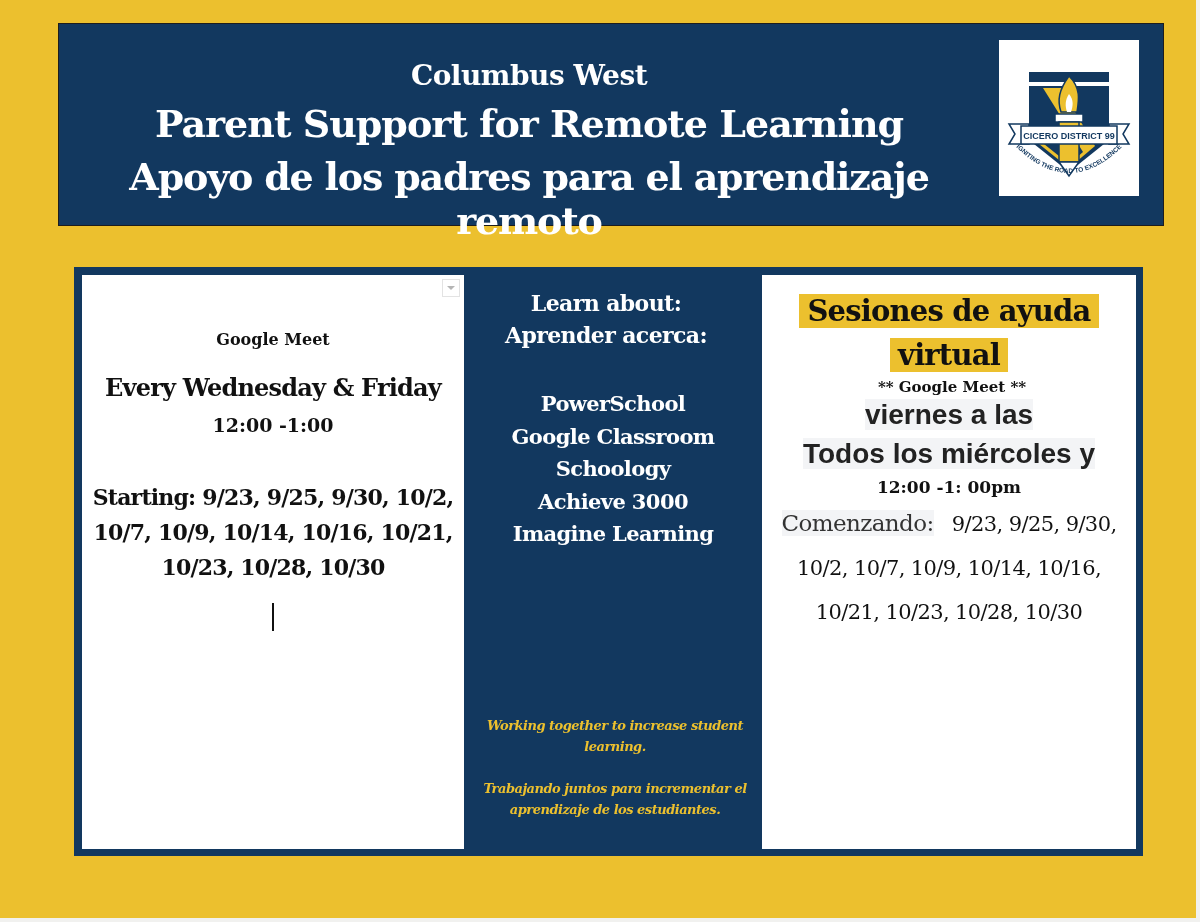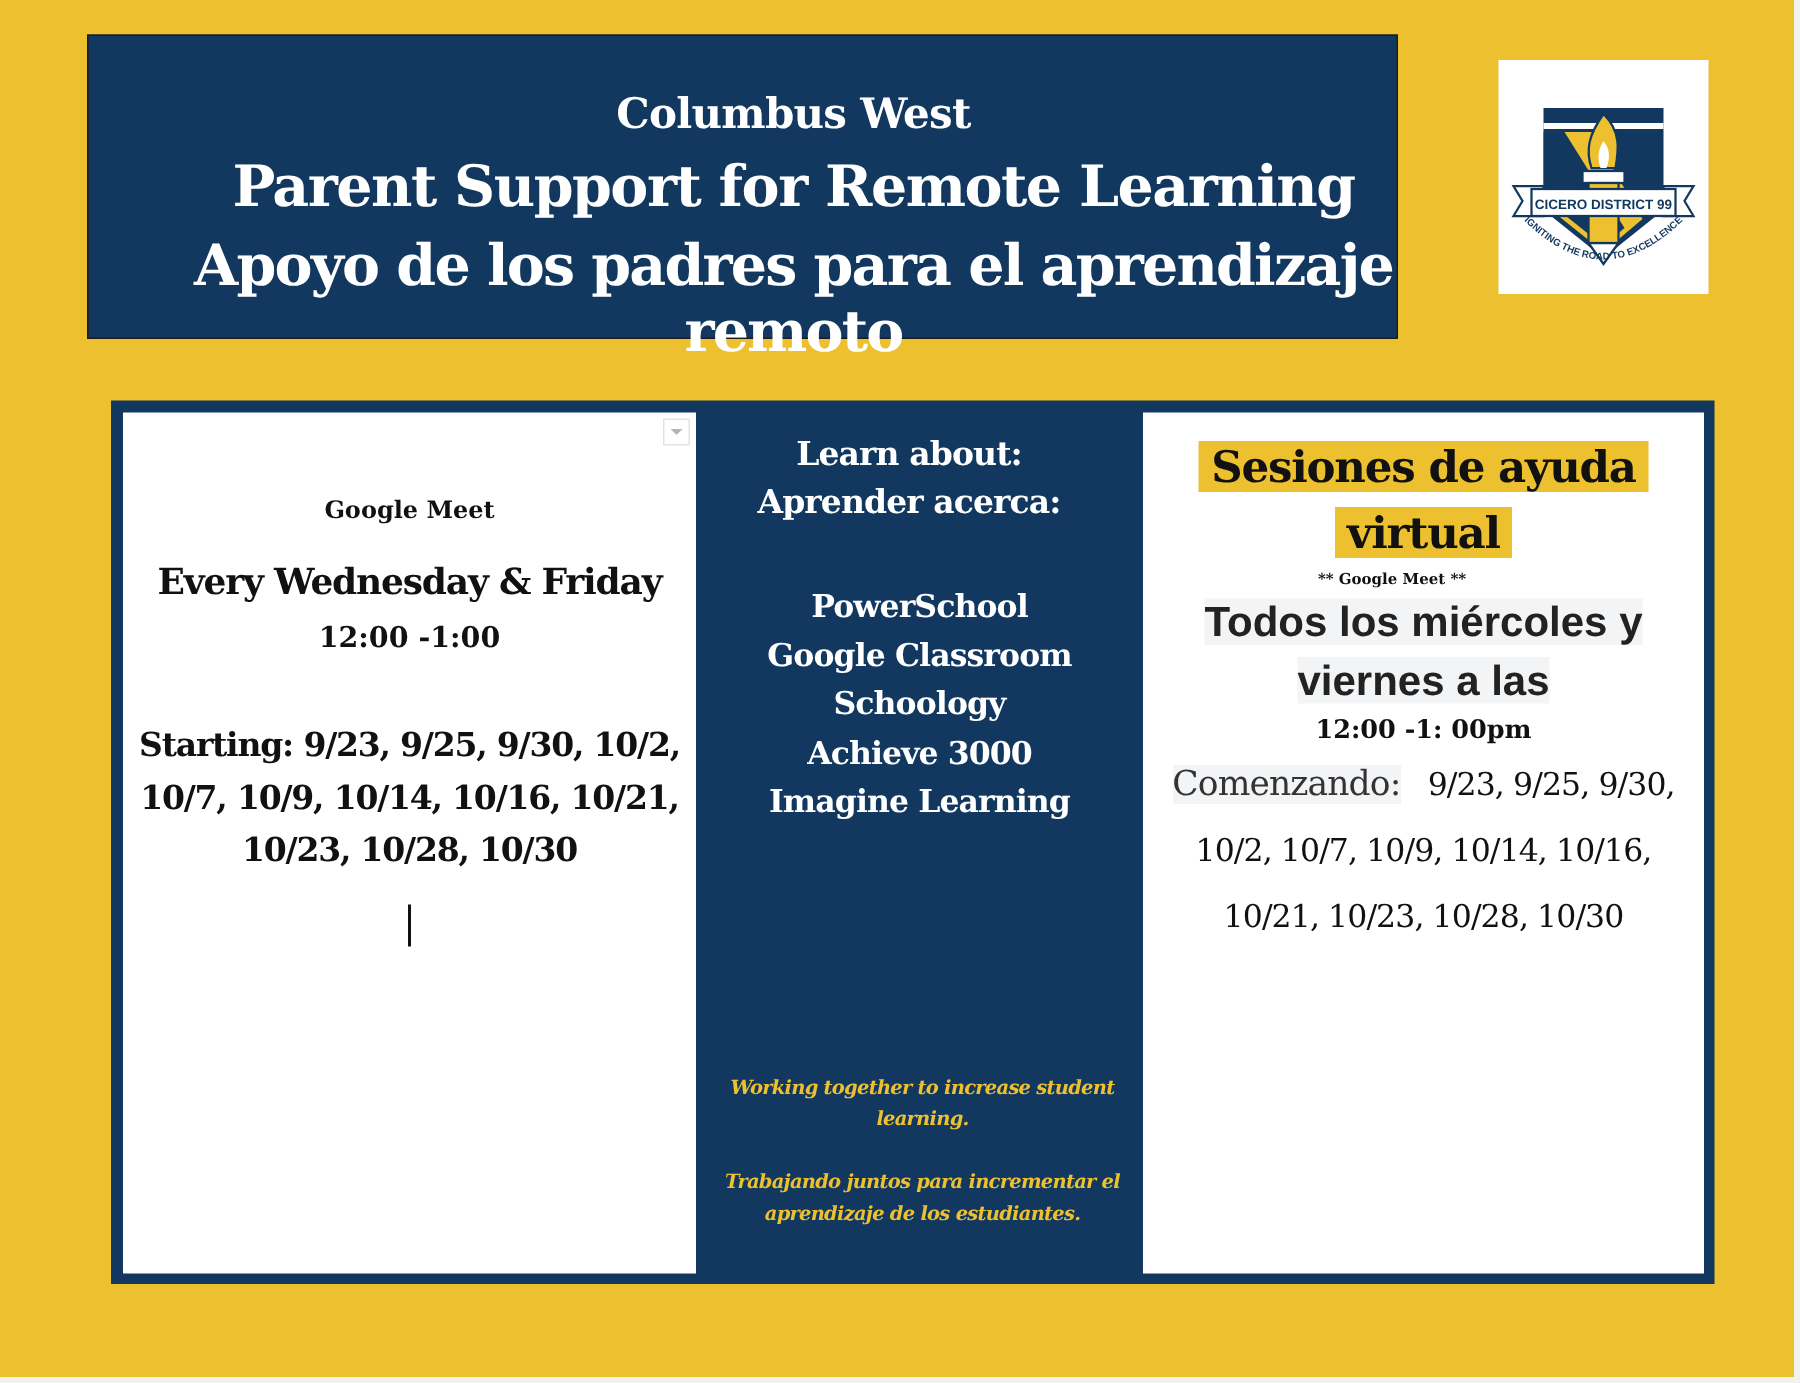--- a/index.html
+++ b/index.html
@@ -6,21 +6,21 @@
   body {
     width:1200px; height:922px; position:relative; overflow:hidden;
     background:#f1f1ef;
     font-family:"DejaVu Serif", "Liberation Serif", serif;
   }
   .page {
     position:absolute; left:0; top:0; width:1196px; height:918px;
     background:#ECC02E;
   }
   .header {
-    position:absolute; left:58px; top:23px; width:874px; height:203px;
+    position:absolute; left:58px; top:23px; width:1106px; height:203px;
     background:#12385F; border:1px solid #1d1d1d; box-sizing:border-box;
   }
   .header-text {
     position:absolute; left:0; top:0; width:940px; height:203px;
     color:#ffffff; text-align:center; font-weight:bold;
   }
   .school-name {
     position:absolute; left:0; width:940px; top:36px;
     font-size:28px; line-height:32px; letter-spacing:-0.5px;
   }
@@ -106,21 +106,21 @@
     letter-spacing:-0.5px;
   }
   .mid-motto p { margin:0 0 21px 4px; }
 
   .rh-title {
     position:absolute; left:0; width:374px; top:14px;
     font-size:29px; line-height:44px; font-weight:bold; letter-spacing:-0.8px;
   }
   .rh-sub {
     position:absolute; left:0; width:332px; top:101px;
-    font-size:10px; line-height:22px; font-weight:bold;
+    font-size:15px; line-height:22px; font-weight:bold;padding-left:24px;
   }
   .rh-days {
     position:absolute; left:0; width:374px; top:120px;
     font-family:"Liberation Sans", "DejaVu Sans", sans-serif;
     font-size:28px; line-height:39px; font-weight:bold; color:#222;
   }
   .rh-time {
     position:absolute; left:0; width:374px; top:200px;
     font-size:17px; line-height:24px; font-weight:bold;
   }
@@ -204,22 +204,22 @@
       </div>
     </div>
 
     <div class="col-right">
       <div class="rh-title">
         <div><span class="hl-gold">Sesiones de ayuda</span></div>
         <div><span class="hl-gold">virtual</span></div>
       </div>
       <div class="rh-sub">** Google Meet **</div>
       <div class="rh-days">
+        <div><span class="hl-grey">viernes a las</span></div>
         <div><span class="hl-grey">Todos los miércoles y</span></div>
-        <div><span class="hl-grey">viernes a las</span></div>
       </div>
       <div class="rh-time">12:00 -1: 00pm</div>
       <div class="rh-dates">
         <span class="label hl-grey">Comenzando:</span>&nbsp;&nbsp;
         <span>9/23, 9/25, 9/30, 10/2, 10/7, 10/9, 10/14, 10/16, 10/21, 10/23, 10/28, 10/30</span>
       </div>
     </div>
 
   </div>
 </div>

